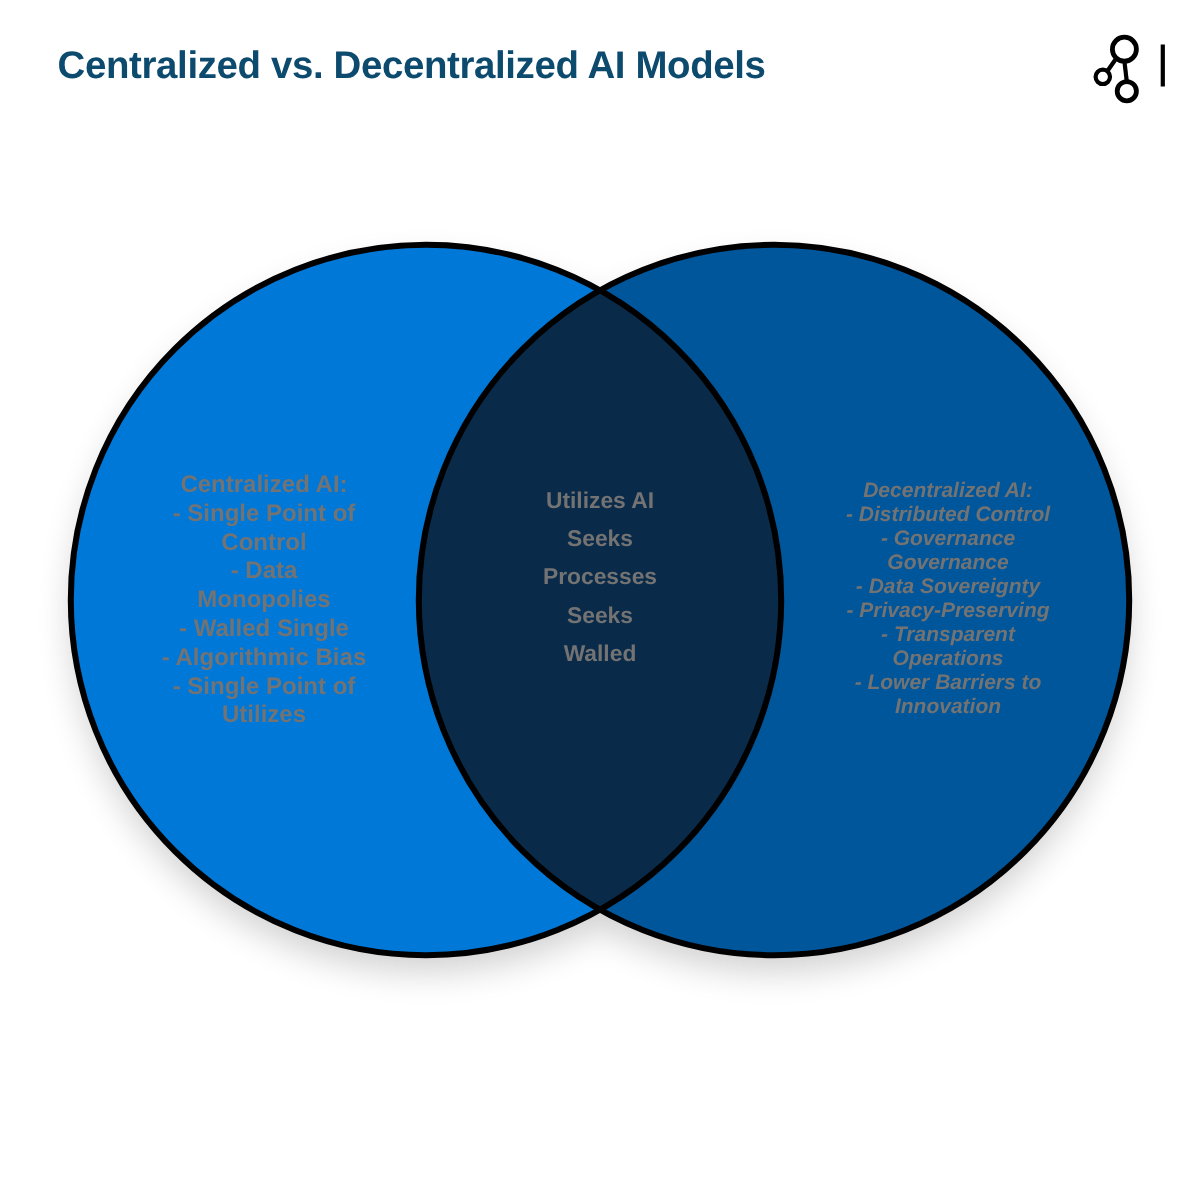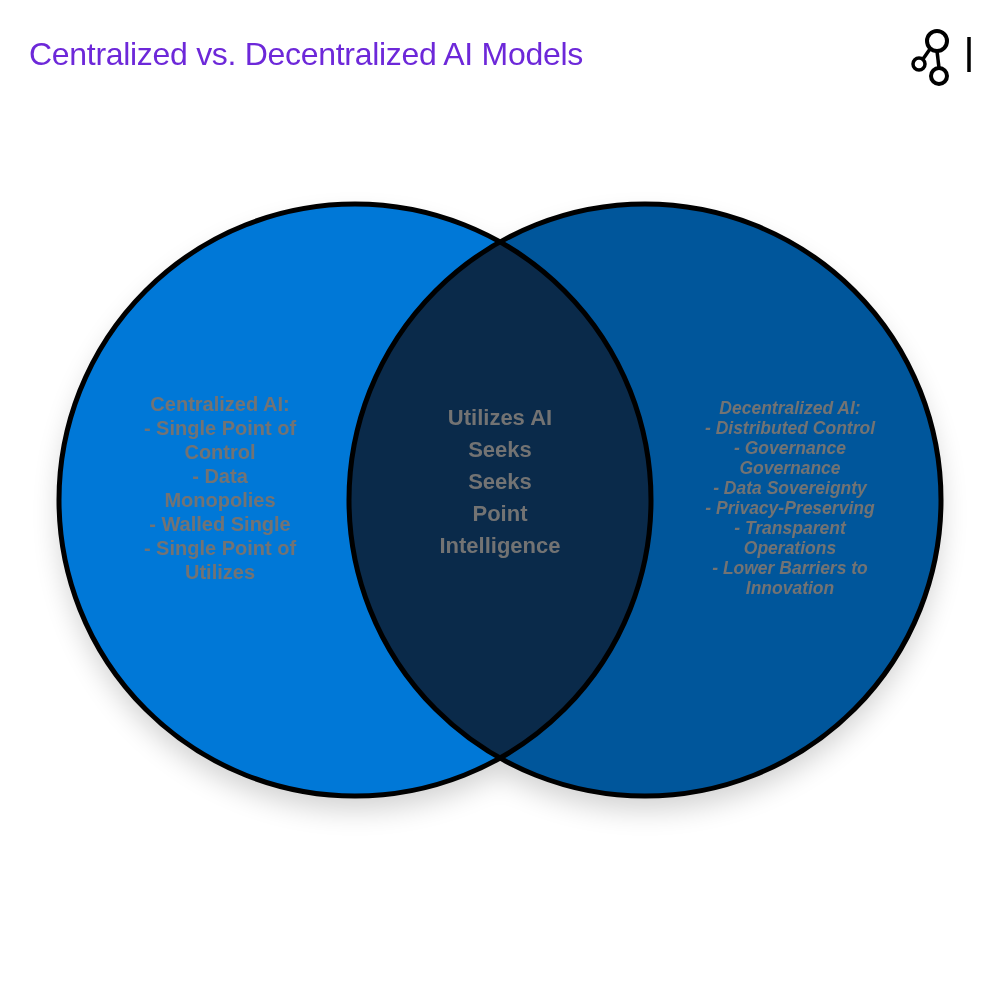--- a/index.html
+++ b/index.html
@@ -1,31 +1,31 @@
 <!DOCTYPE html>
 <html><head>
   <meta charset="utf-8">
   <style>
     html, body { margin: 0; padding: 0; background: #ffffff; }
     body { width: 1000px; height: 1000px; position: relative; overflow: hidden; font-family: "Liberation Sans", "DejaVu Sans", sans-serif; }
     .title {
-      position: absolute; left: 29px; top: 36px; width: 600px;
-      font-size: 32px; line-height: 36px; font-weight: 400; color: #6d28d9;
+      position: absolute; left: 48px; top: 36px; width: 600px;
+      font-size: 32px; line-height: 36px; font-weight: 700; color: #0c4a6e;
       letter-spacing: -0.3px; margin: 0;
     }
     .logo { position: absolute; left: 908px; top: 24px; width: 70px; height: 66px; }
     svg.venn { position: absolute; left: 0; top: 0; width: 1000px; height: 1000px; }
     .label {
       position: absolute; color: #737373; font-weight: 700; text-align: center;
       display: flex; flex-direction: column; align-items: center; justify-content: center;
     }
     .label span { display: block; white-space: pre-line; }
     .left-label { left: 100px; top: 392px; width: 240px; font-size: 20px; line-height: 24px; }
     .right-label { left: 680px; top: 398px; width: 220px; font-size: 17.5px; line-height: 20px; font-style: italic; }
-    .center-label { left: 395px; top: 402px; width: 210px; font-size: 22px; line-height: 32px; }
+    .center-label { left: 395px; top: 402px; width: 210px; font-size: 19px; line-height: 32px; }
   </style>
 </head>
 <body>
 
 <h1 class="title">Centralized vs. Decentralized AI Models</h1>
 
 <div class="logo">
   <svg width="70" height="66" viewBox="0 0 70 66">
     <circle cx="29" cy="17" r="10" fill="none" stroke="#000" stroke-width="4"></circle>
     <circle cx="11" cy="40" r="6" fill="none" stroke="#000" stroke-width="3.5"></circle>
@@ -62,29 +62,30 @@
   <circle cx="645" cy="500" r="296" fill="none" stroke="#000" stroke-width="5"></circle>
 </svg>
 
 <div class="label left-label">
     <span>Centralized AI:</span>
     <span>- Single Point of</span>
     <span>Control</span>
     <span>- Data</span>
     <span>Monopolies</span>
     <span>- Walled Single</span>
+    <span>- Algorithmic Bias</span>
     <span>- Single Point of</span>
     <span>Utilizes</span>
   </div>
 <div class="label center-label">
     <span>Utilizes AI</span>
     <span>Seeks</span>
+    <span>Processes</span>
     <span>Seeks</span>
-    <span>Point</span>
-    <span>Intelligence</span>
+    <span>Walled</span>
   </div>
 <div class="label right-label">
     <span>Decentralized AI:</span>
     <span>- Distributed Control</span>
     <span>- Governance</span>
     <span>Governance</span>
     <span>- Data Sovereignty</span>
     <span>- Privacy-Preserving</span>
     <span>- Transparent</span>
     <span>Operations</span>

